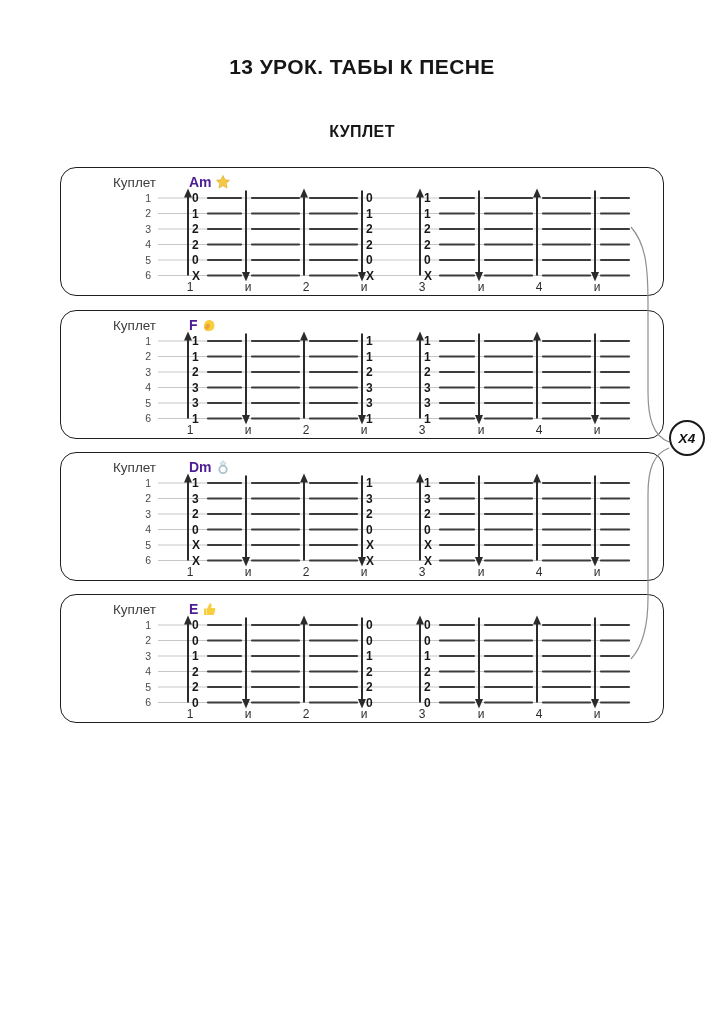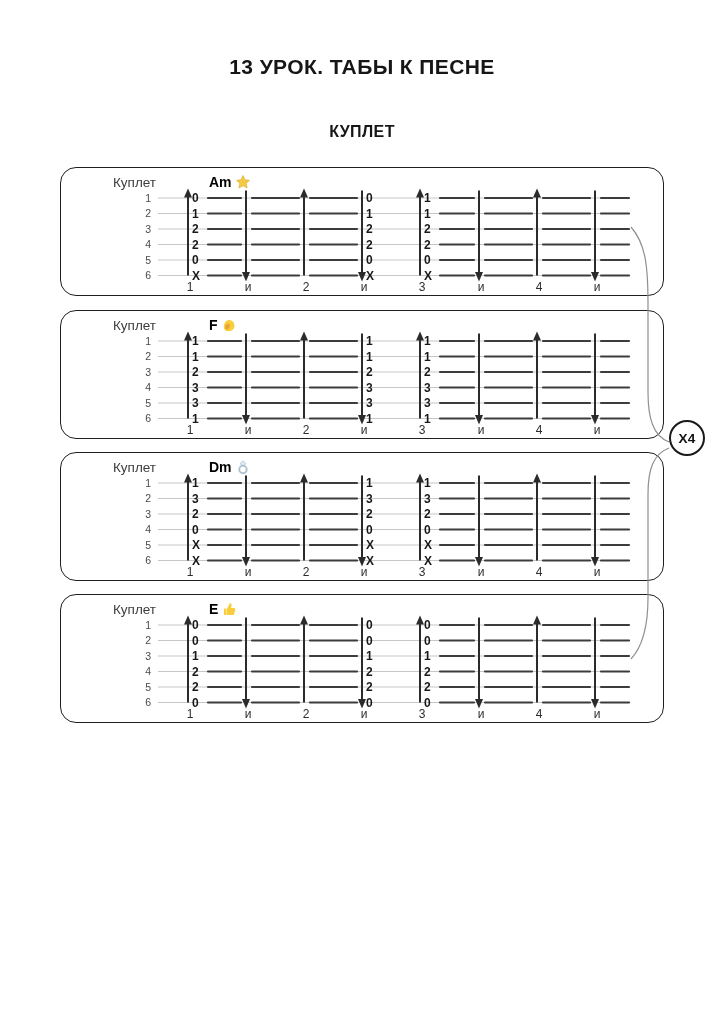--- a/index.html
+++ b/index.html
@@ -6,35 +6,35 @@
   .page{position:relative;width:724px;height:742px;background:#ffffff;overflow:hidden;
         font-family:"Liberation Sans",sans-serif;}
   .title{position:absolute;top:53px;left:0;width:100%;text-align:center;
          font-size:21px;line-height:27px;font-weight:800;color:#161616;letter-spacing:.4px;}
   .subtitle{position:absolute;top:123px;left:0;width:100%;text-align:center;
             font-size:16px;font-weight:800;color:#161616;letter-spacing:.4px;}
   .tab-block{position:absolute;left:60px;width:604px;height:129px;box-sizing:border-box;
              border:1.6px solid #1f1f1f;border-radius:16px;background:#fff;}
   .block-header{position:absolute;top:6px;left:52px;height:16px;display:flex;align-items:center;}
   .verse-label{font-size:13.5px;color:#3d3d3d;width:76px;}
-  .chord-label{font-size:14px;font-weight:700;color:#000000;margin-left:20px;}
+  .chord-label{font-size:14px;font-weight:700;color:#4c1d95;}
   .emoji{margin-left:4px;flex:none;}
   .tab-grid{position:absolute;top:20px;left:0;display:block;}
   .lt{stroke:#c7c7c7;stroke-width:1.2;}
   .dk{stroke:#3c3c3c;stroke-width:2.2;stroke-linecap:round;}
   .ar{stroke:#2b2b2b;stroke-width:2;}
   .ah{fill:#2b2b2b;}
   .snum{font-size:10.5px;fill:#4a4a4a;}
   .fret{font-size:12px;font-weight:600;fill:#181818;}
   .beat{font-size:12px;fill:#2d2d2d;}
   .curves{position:absolute;top:0;left:0;z-index:4;pointer-events:none;}
   .repeat-badge{position:absolute;left:669px;top:420px;width:36px;height:36px;box-sizing:border-box;
                 border:2.4px solid #1a1a1a;border-radius:50%;background:#fff;z-index:5;
                 display:flex;align-items:center;justify-content:center;
-                font-size:13.5px;font-weight:800;color:#111;letter-spacing:.3px;}
+                font-size:13.5px;font-weight:800;color:#111;letter-spacing:.3px;font-style:italic;}
   .logo{position:absolute;left:59px;top:954px;width:35px;height:35px;border-radius:50%;
         background:linear-gradient(135deg,#060606 28%,#2e0b00 52%,#8a2b05 76%,#c24a0d 90%,#6b2003 100%);
         color:#ffffff;display:flex;align-items:center;justify-content:center;
         font-size:21px;font-weight:800;}
   .copyright{position:absolute;left:104px;top:962px;font-size:12.5px;font-weight:700;color:#141414;}
   .download{position:absolute;top:998px;left:0;width:100%;text-align:center;
             font-size:15px;font-weight:500;color:#1a1a1a;letter-spacing:.2px;}
 </style>
 </head>
 <body>

